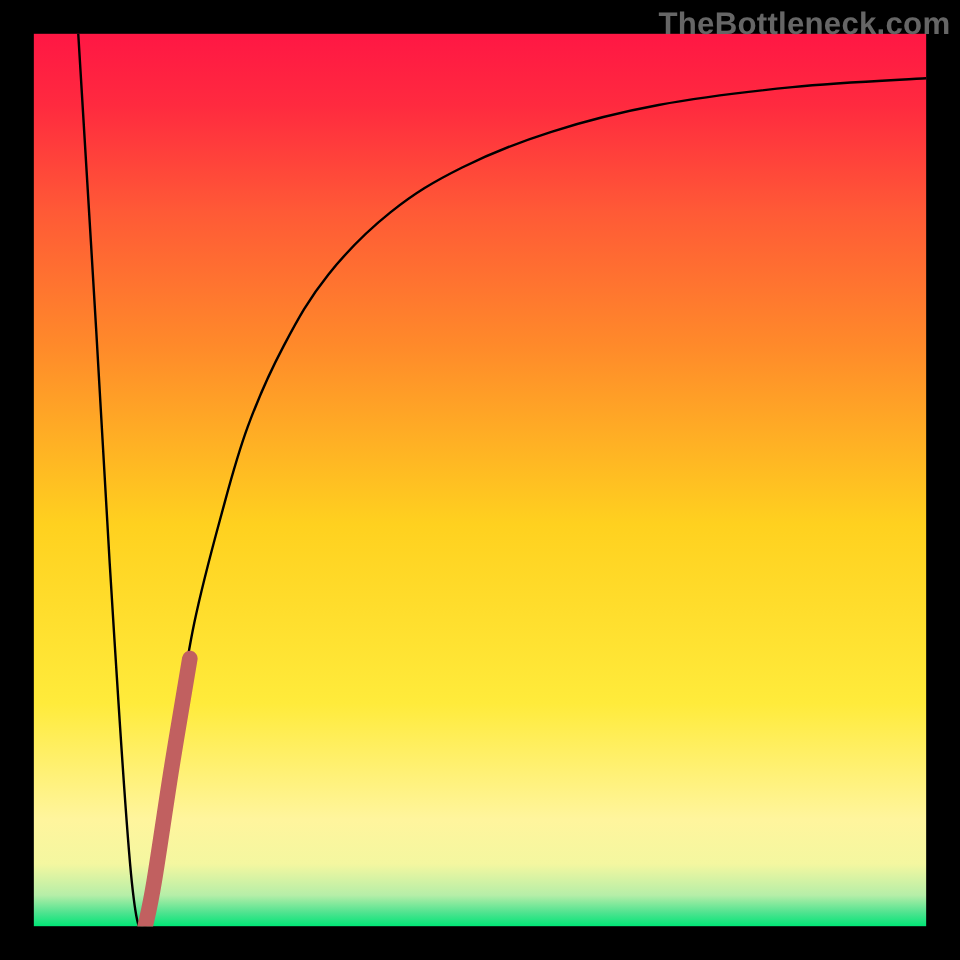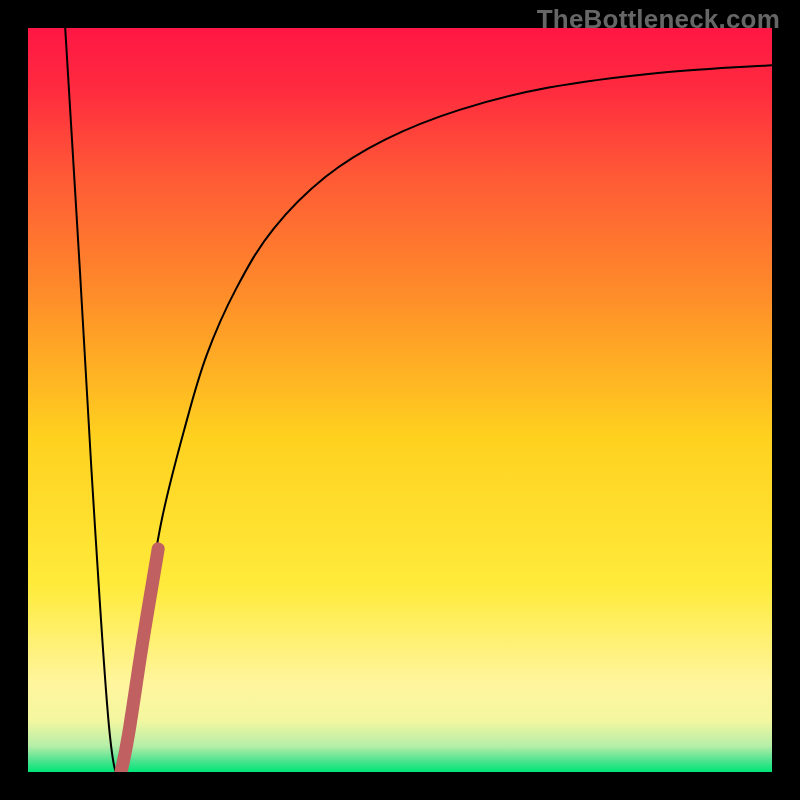--- a/index.html
+++ b/index.html
@@ -15,21 +15,21 @@
     position: absolute;
     left: 28px;
     top: 28px;
     width: 744px;
     height: 744px;
     background: #000;
   }
   .watermark {
     position: absolute;
     top: 4px;
-    right: 20px;
+    right: 8px;
     font-size: 26px;
     font-weight: 600;
     color: #666666;
     letter-spacing: 0.2px;
     z-index: 30;
   }
   svg {
     display: block;
   }
 </style>

